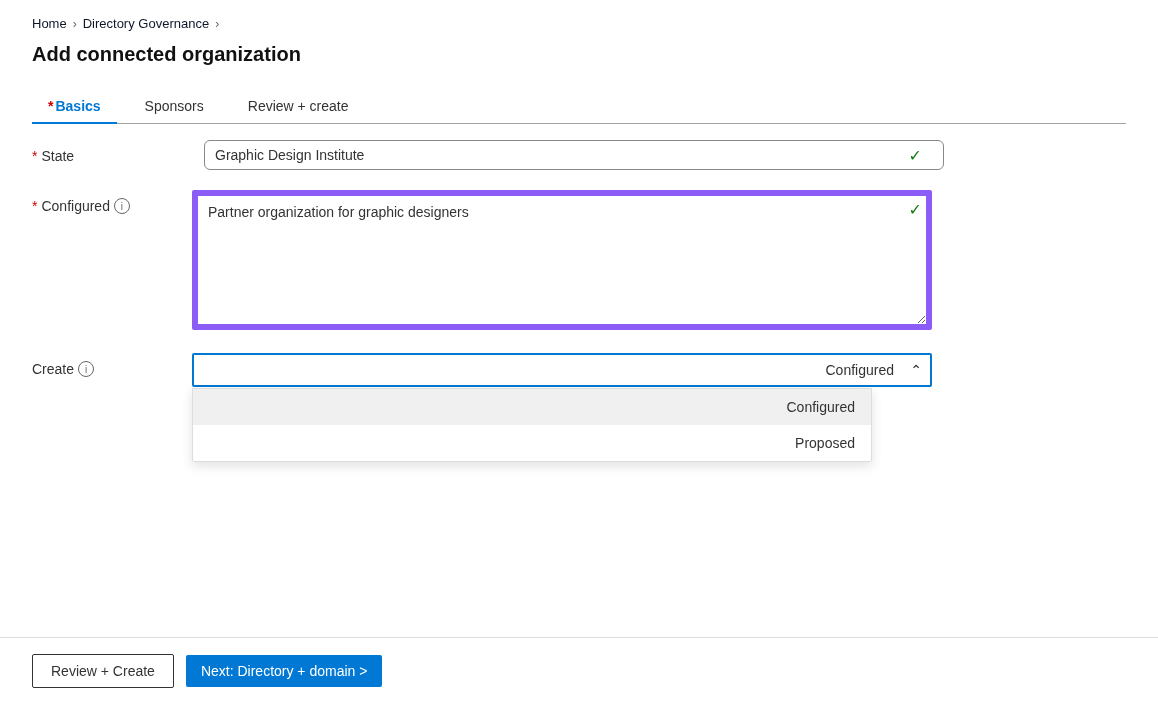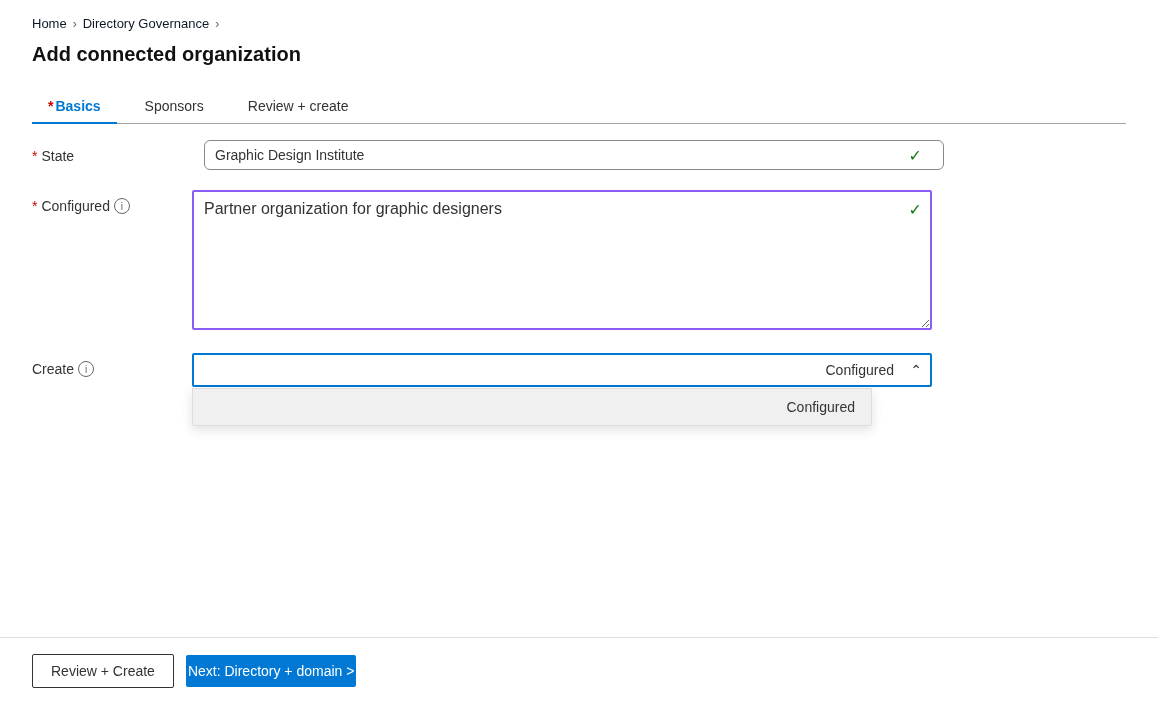--- a/index.html
+++ b/index.html
@@ -139,23 +139,23 @@
       transform: translateY(-50%);
       color: #107c10;
       font-size: 16px;
     }
 
     
     .form-textarea {
       width: 100%;
       height: 140px;
       padding: 8px 36px 8px 10px;
-      border: 2px solid #8b5cf6;
+      border: 6px solid #8b5cf6;
       border-radius: 2px;
-      font-size: 16px;
+      font-size: 14px;
       color: #333;
       resize: vertical;
       outline: none;
       font-family: inherit;
     }
     .textarea-wrapper {
       position: relative;
     }
     .textarea-check {
       position: absolute;
@@ -234,21 +234,21 @@
       padding: 8px 18px;
       border: 1px solid #333;
       background: #fff;
       color: #333;
       font-size: 14px;
       border-radius: 2px;
       cursor: pointer;
     }
 
     .btn-primary {
-      padding: 8px 2px;
+      padding: 8px 15px;
       border: none;
       background: #0078d4;
       color: #fff;
       font-size: 14px;
       border-radius: 2px;
       cursor: pointer;
     }
   </style>
 </head>
 <body>
@@ -305,20 +305,21 @@
       <div class="form-label">
         <span>Create</span>
         <i class="info-icon">i</i>
       </div>
       <div class="form-control-wrapper dropdown-wrapper">
         <div class="dropdown-select">Configured</div>
         <span class="dropdown-chevron">⌃</span>
 
         <div class="dropdown-panel">
           <div class="dropdown-option selected">Configured</div>
+          <div class="dropdown-option">Proposed</div>
         </div>
       </div>
     </div>
 
   </div>
 </div>
 
 <hr class="bottom-divider">
 
 <div class="footer">

